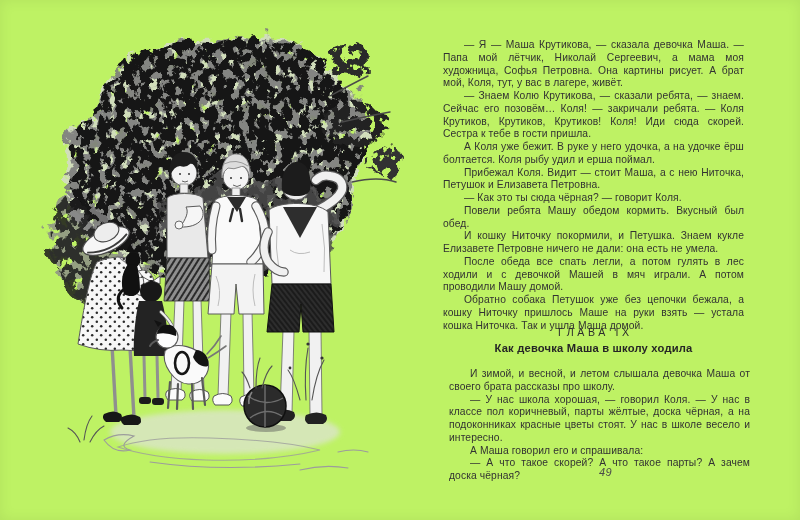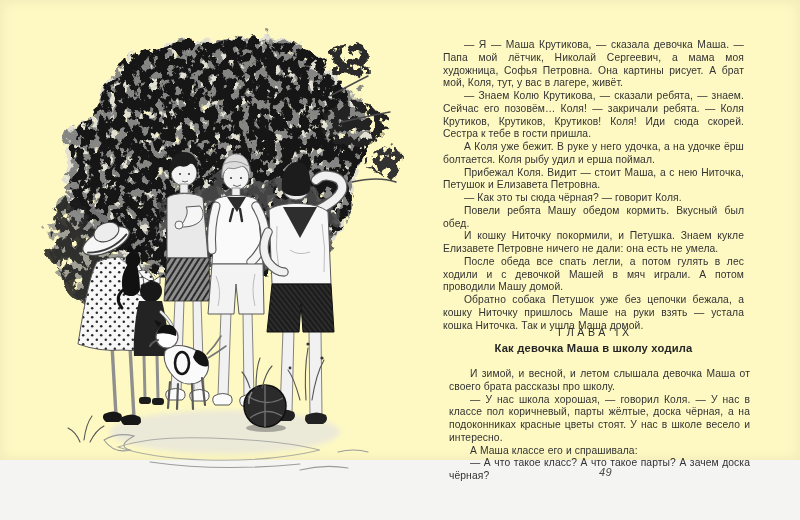--- a/index.html
+++ b/index.html
@@ -2,22 +2,22 @@
 <html lang="ru"><head>
 <meta charset="utf-8">
 <style>
   html,body{margin:0;padding:0;}
   body{
     width:800px;height:520px;overflow:hidden;
     background:#f4f4f2;
     font-family:"Liberation Sans", sans-serif;
   }
   .spread{
-    position:relative;width:800px;height:460px;
-    background:#fef9c3;
+    position:relative;width:800px;height:520px;
+    background:#bef264;
     box-shadow:inset 0 0 14px rgba(0,0,0,.07);
   }
   .page-left{position:absolute;left:0;top:0;width:440px;height:520px;}
   .page-left svg{display:block;}
   .page-right{
     position:absolute;left:443px;top:0;width:301px;height:520px;
     color:#323232;
   }
   .part1{position:absolute;top:39px;left:0;width:301px;}
   .part2{position:absolute;top:368px;left:6px;width:301px;}
@@ -267,20 +267,20 @@
     </div>
 
     <div class="chapter">
       <div class="chapter-label">ГЛАВА IX</div>
       <div class="chapter-title">Как девочка Маша в школу ходила</div>
     </div>
 
     <div class="part2">
       <p>И зимой, и весной, и летом слышала девочка Маша от своего брата рассказы про школу.</p>
       <p>— У нас школа хорошая, — говорил Коля. — У нас в классе пол коричневый, парты жёлтые, доска чёрная, а на подоконниках красные цветы стоят. У нас в школе весело и интересно.</p>
-      <p>А Маша классе его и спрашивала:</p>
-      <p>— А что такое класс? А что такое парты? А зачем доска чёрная?</p>
+      <p>А Маша говорил его и спрашивала:</p>
+      <p>— А что такое скорей? А что такое парты? А зачем доска чёрная?</p>
     </div>
 
     <div class="page-number">49</div>
   </div>
 
 </div>
 
 </body></html>

